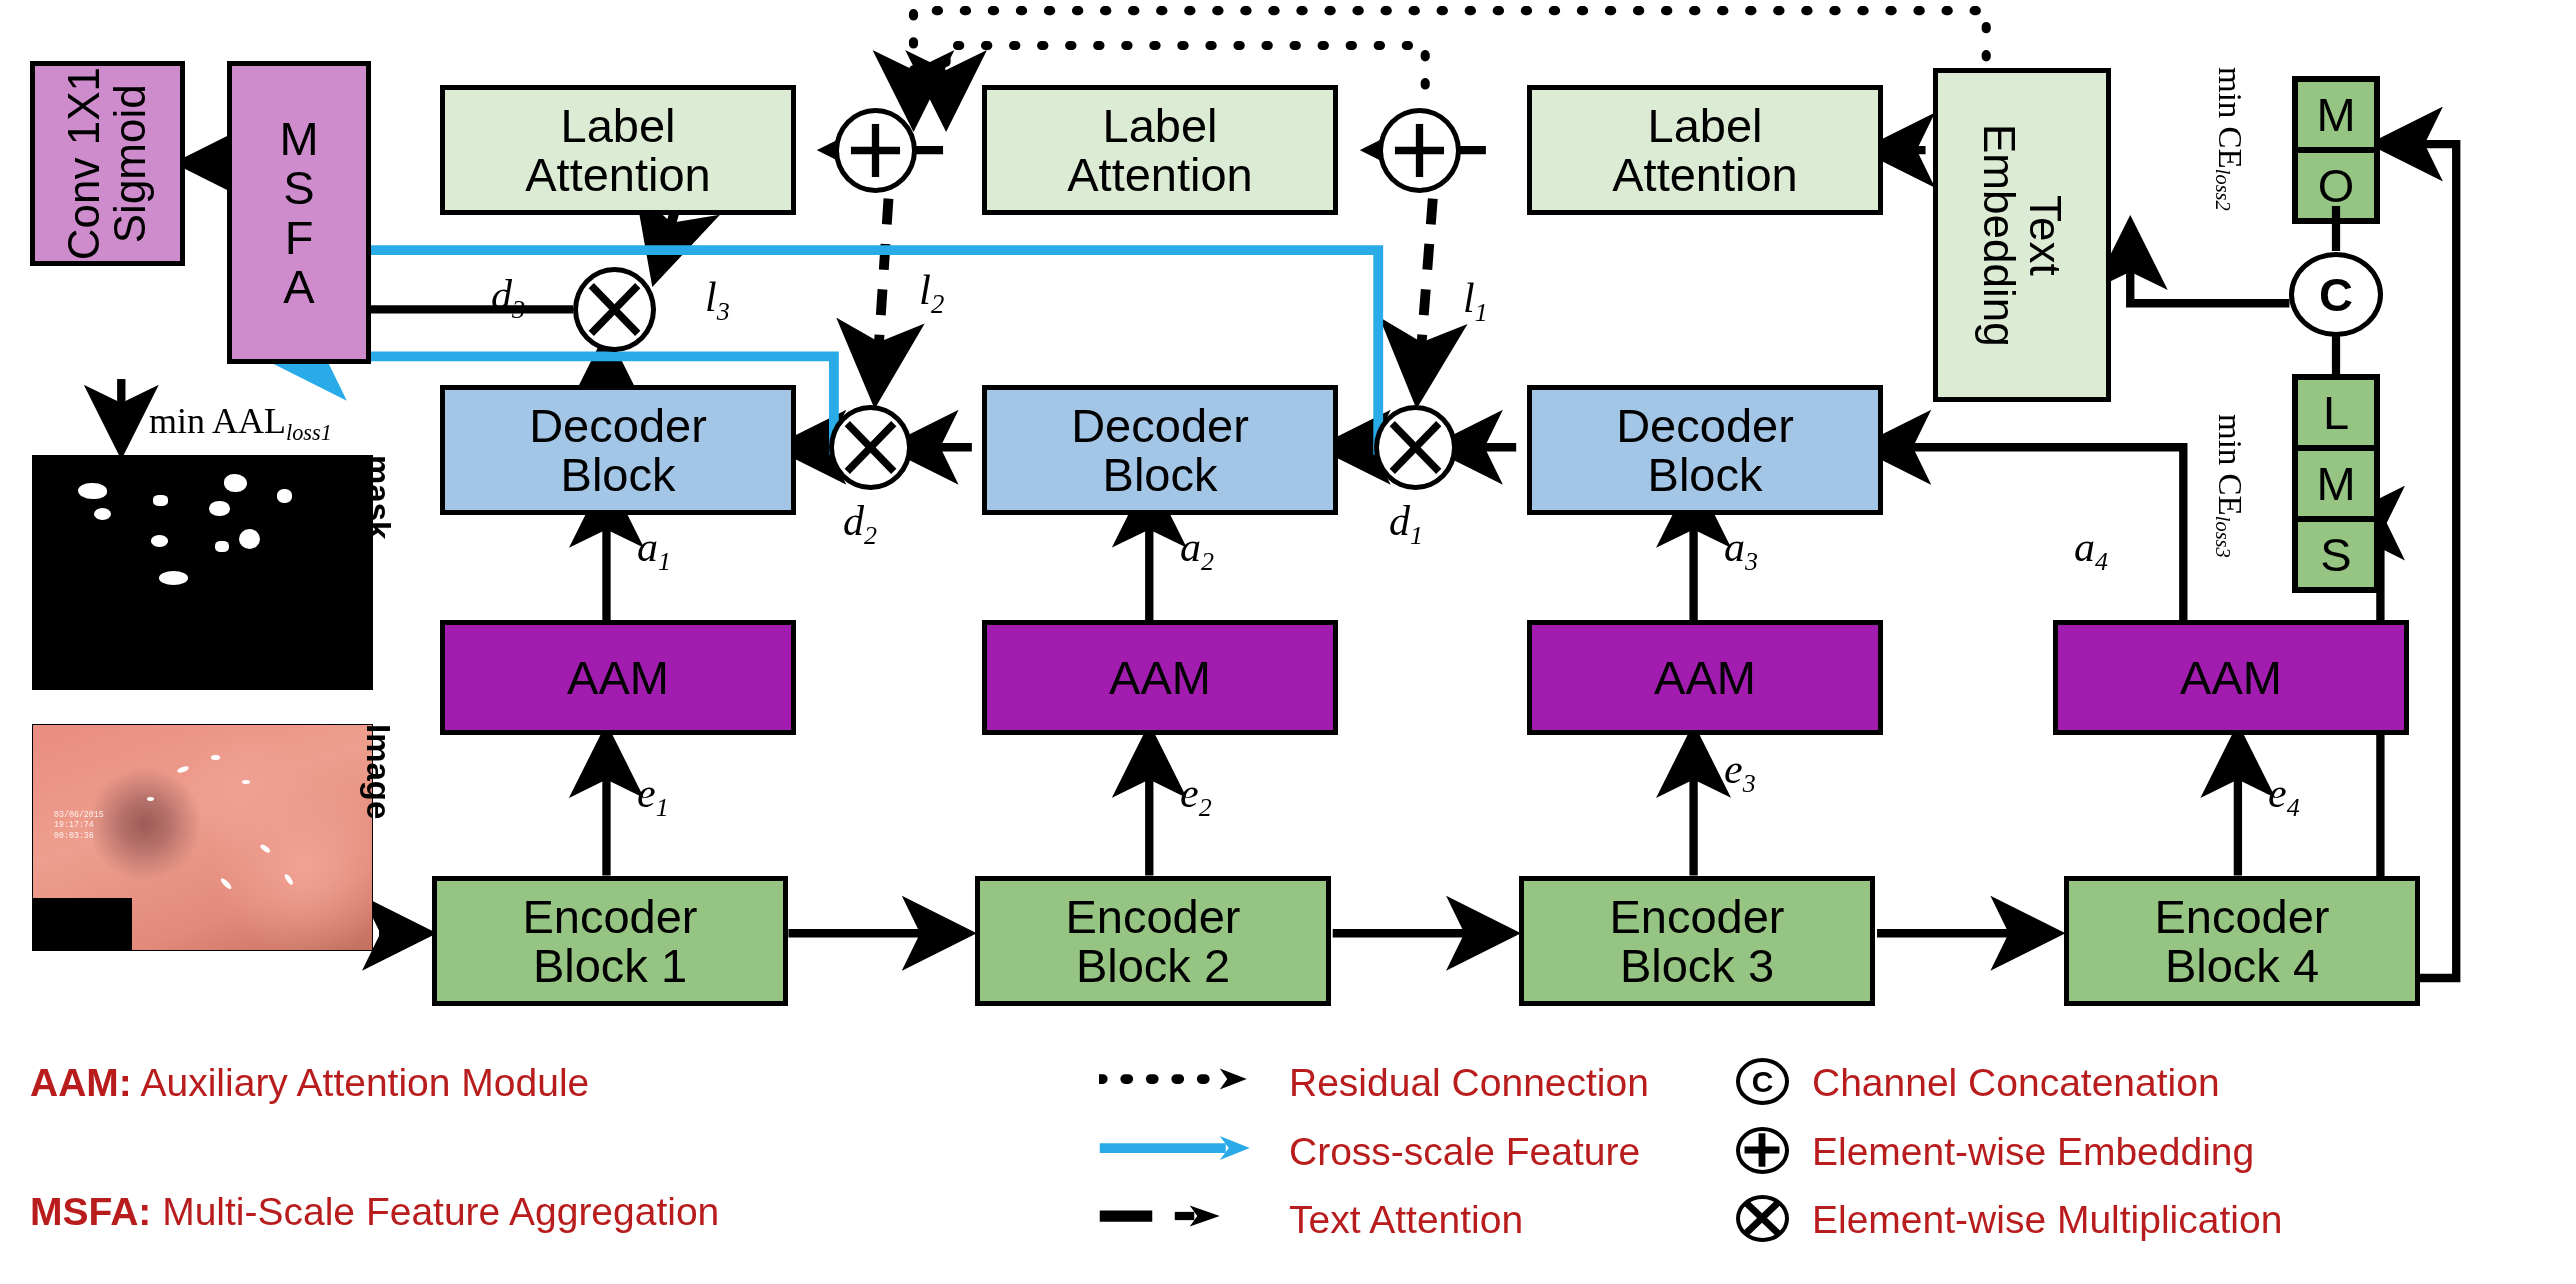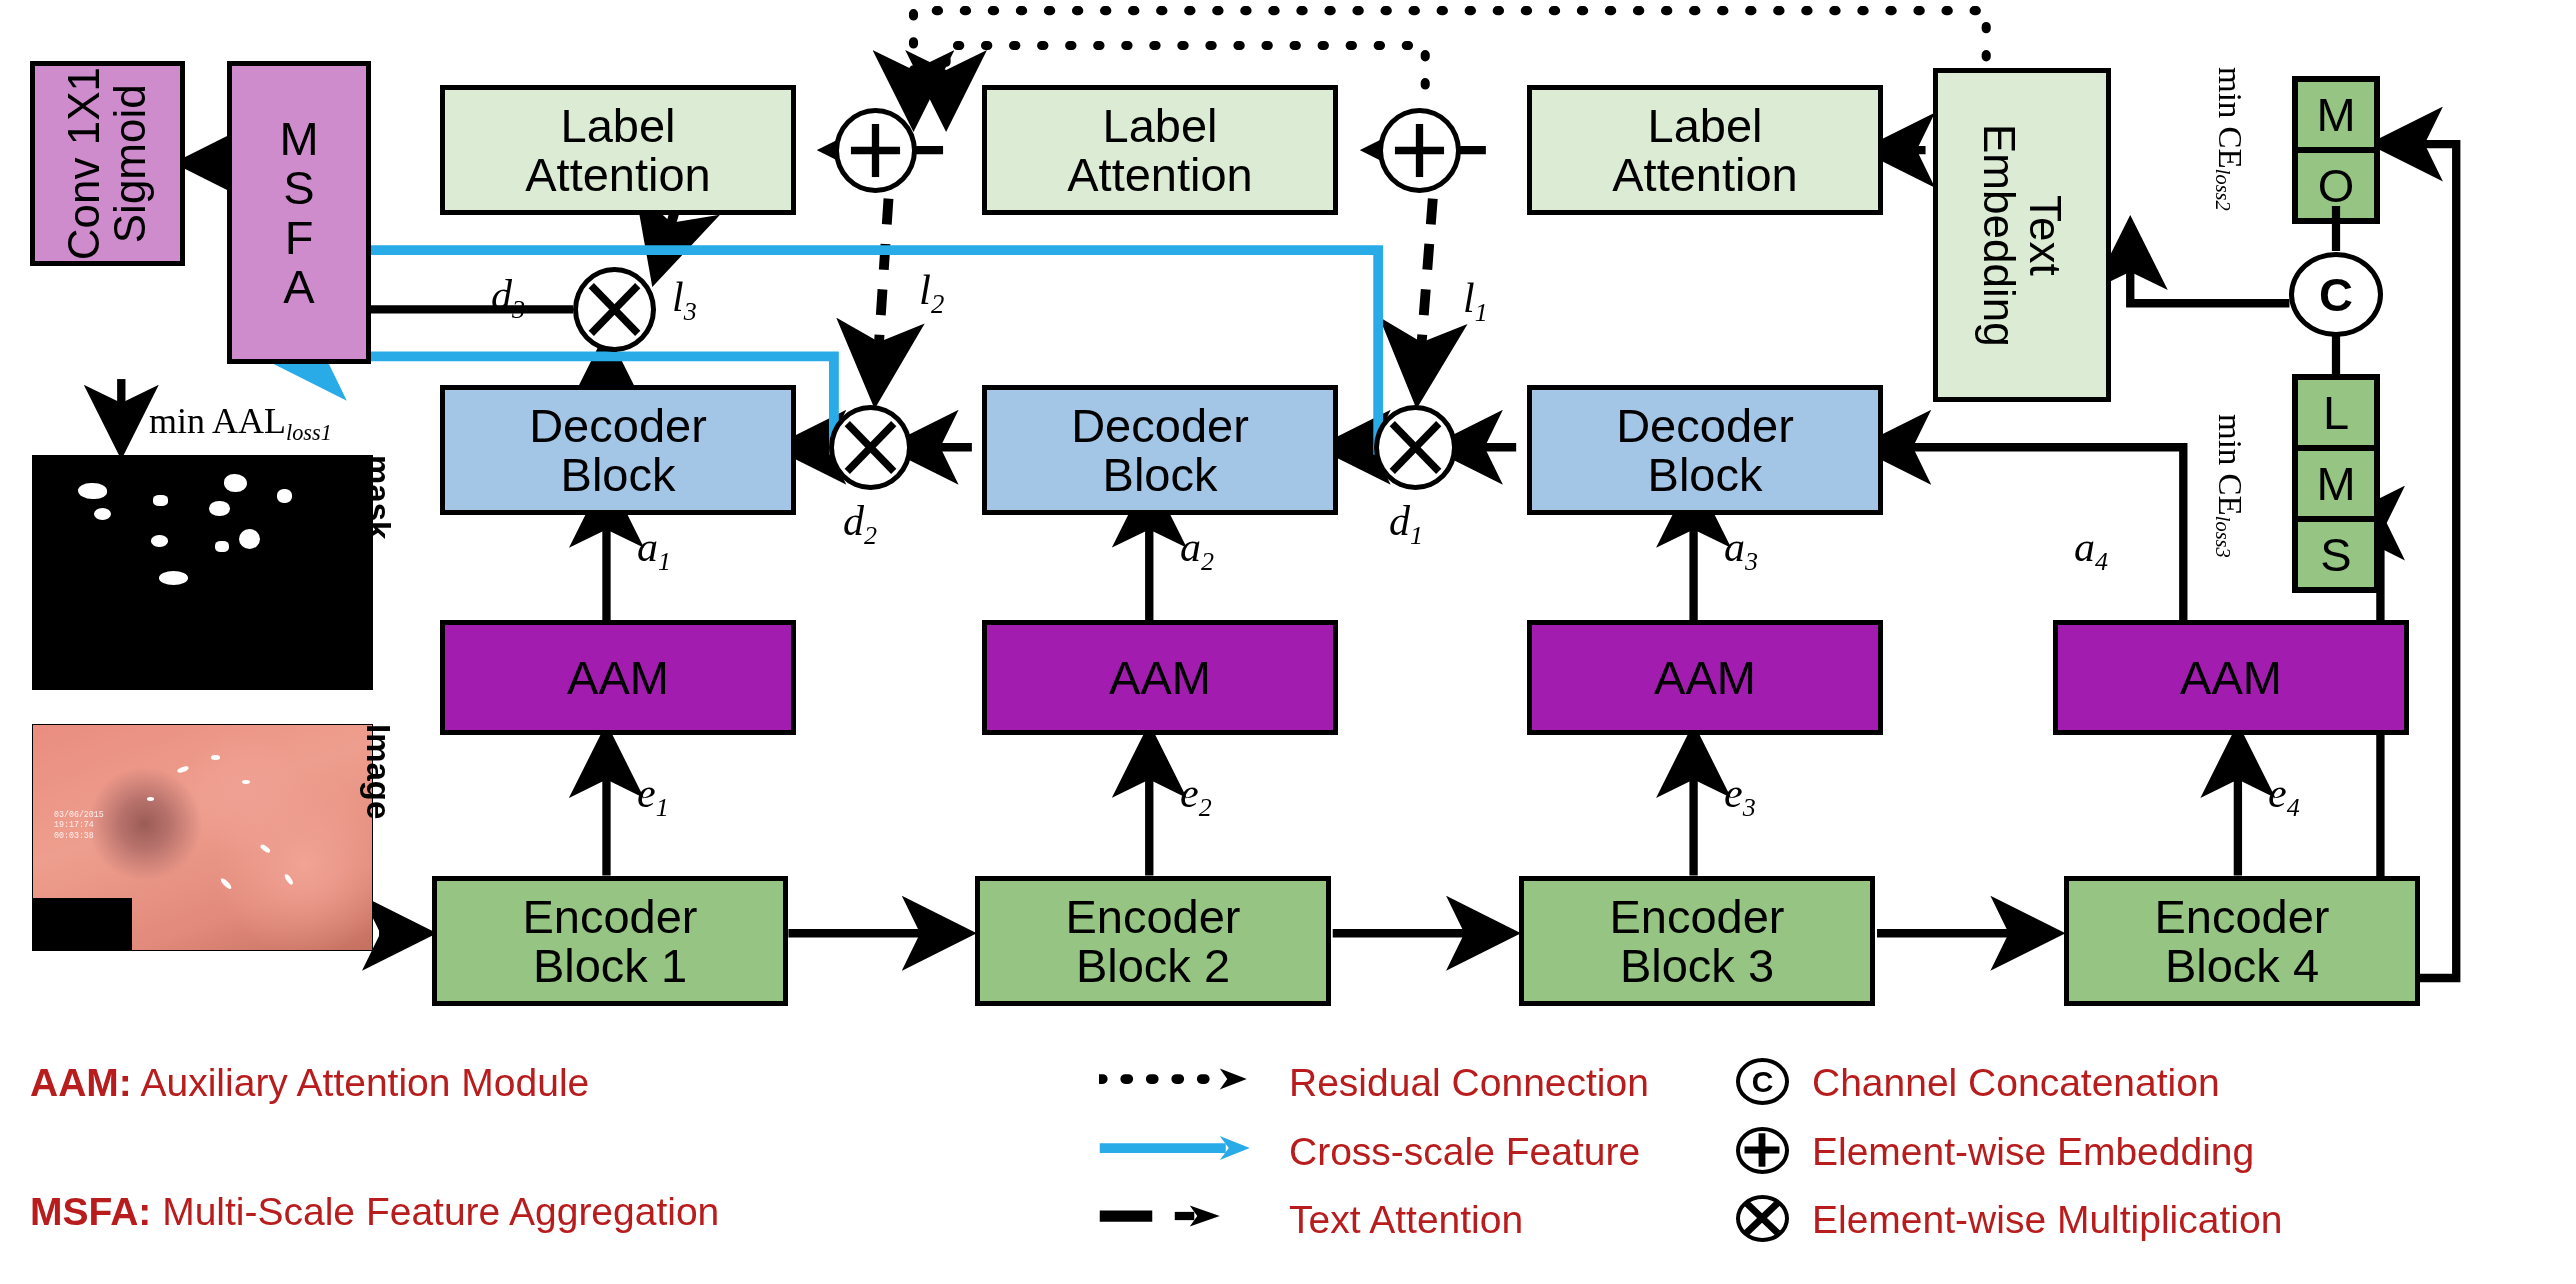--- a/index.html
+++ b/index.html
@@ -287,21 +287,21 @@
   <div class="lbl" style="left:359px;top:724px;font-size:33px;font-weight:bold;writing-mode:vertical-rl;">
     <span>Image</span>
   </div>
 
   <div class="lbl math" style="left:637px;top:769px;font-size:42px;">
     <span>e</span><span class="sub">1</span>
   </div>
   <div class="lbl math" style="left:1180px;top:769px;font-size:42px;">
     <span>e</span><span class="sub">2</span>
   </div>
-  <div class="lbl math" style="left:1724px;top:769px;font-size:42px;">
+  <div class="lbl math" style="left:1724px;top:745px;font-size:42px;">
     <span>e</span><span class="sub">3</span>
   </div>
   <div class="lbl math" style="left:2268px;top:769px;font-size:42px;text-align:right;">
     <span>e</span><span class="sub">4</span>
   </div>
 
   <div class="lbl math" style="left:637px;top:523px;font-size:42px;">
     <span>a</span><span class="sub">1</span>
   </div>
   <div class="lbl math" style="left:1180px;top:523px;font-size:42px;">
@@ -323,21 +323,21 @@
   <div class="lbl math" style="left:491px;top:271px;font-size:42px;">
     <span>d</span><span class="sub">3</span>
   </div>
 
   <div class="lbl math" style="left:1463px;top:274px;font-size:42px;">
     <span>l</span><span class="sub">1</span>
   </div>
   <div class="lbl math" style="left:919px;top:265px;font-size:43px;">
     <span>l</span><span class="sub">2</span>
   </div>
-  <div class="lbl math" style="left:672px;top:273px;font-size:42px;">
+  <div class="lbl math" style="left:705px;top:273px;font-size:42px;">
     <span>l</span><span class="sub">3</span>
   </div>
 
   <div class="lbl" style="left:149px;top:400px;font-size:36px;font-family:'Liberation Serif',serif;">
     <span>min AAL</span><span class="sub">loss1</span>
   </div>
   <div class="lbl" style="left:2211px;top:67px;font-size:33px;font-family:'Liberation Serif',serif;writing-mode:vertical-rl;">
     <span>min CE</span><span class="sub">loss2</span>
   </div>
   <div class="lbl" style="left:2211px;top:414px;font-size:33px;font-family:'Liberation Serif',serif;writing-mode:vertical-rl;">

